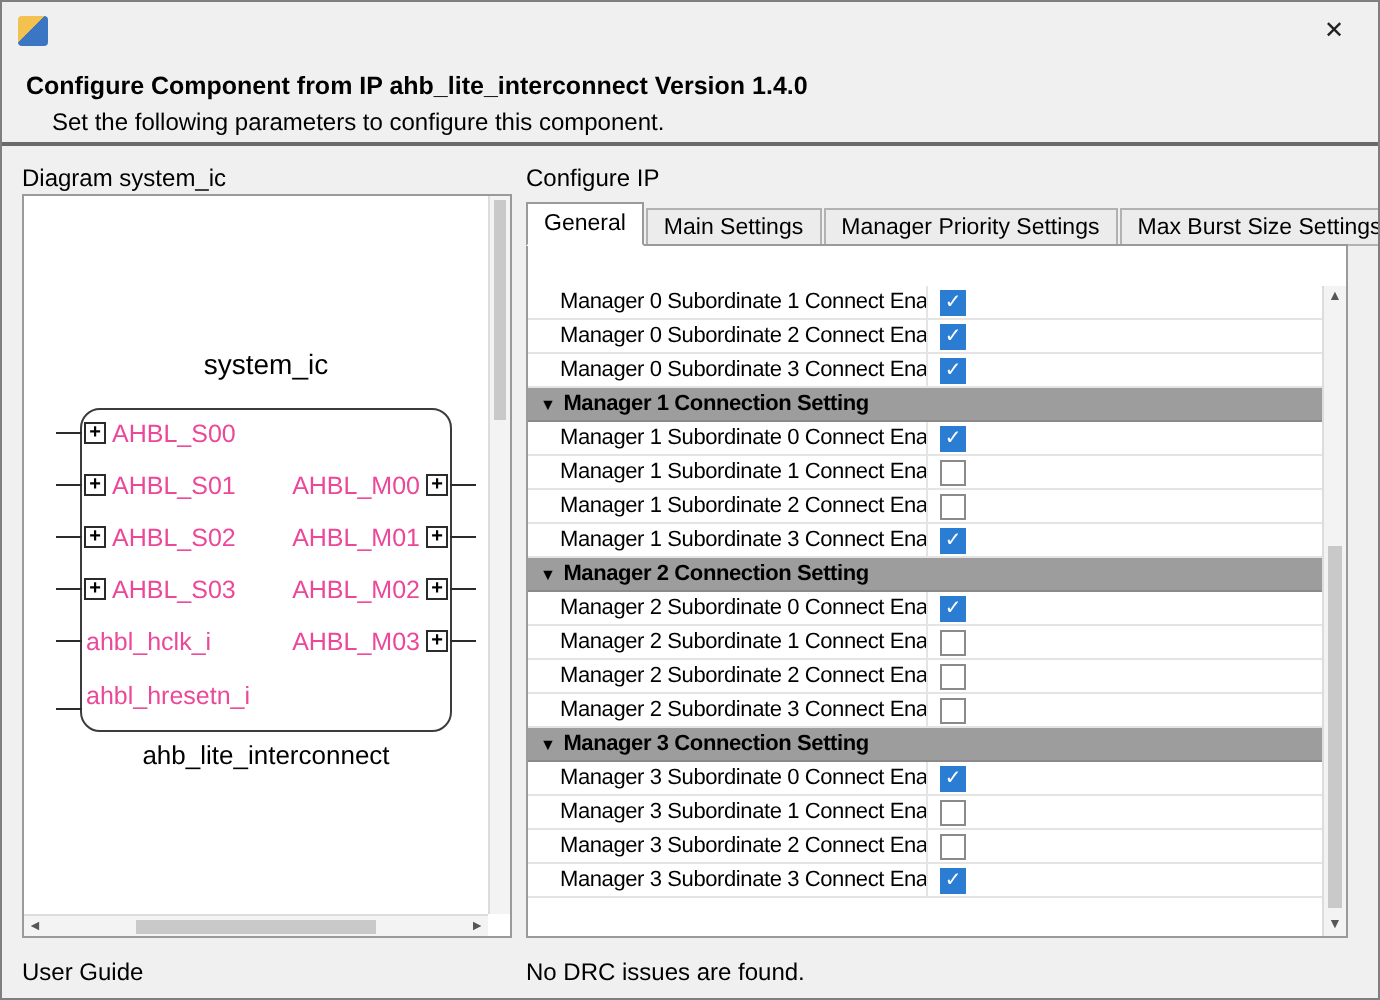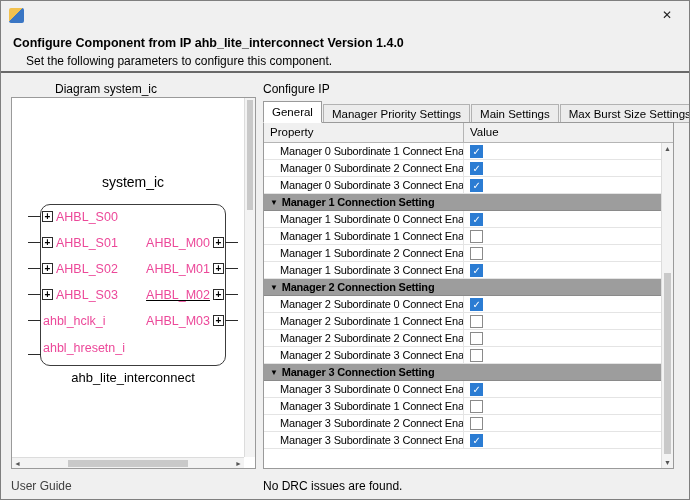--- a/index.html
+++ b/index.html
@@ -15,21 +15,21 @@
     background:linear-gradient(135deg,#f2c14e 0 45%, #3a76c4 45% 100%); }
   .win-title{ font-size:12px; }
   .close-btn{ position:absolute; right:0; top:0; width:44px; height:27px;
     display:flex; align-items:center; justify-content:center; font-size:12px; color:#222; cursor:default;}
   
   .hdr-title{ position:absolute; left:12px; top:35px; font-size:12.5px; font-weight:bold; }
   .hdr-sub{ position:absolute; left:25px; top:53px; font-size:12px; }
   .divider{ position:absolute; left:0; right:0; top:70px; height:2px; background:#696969; }
   
   .panel-label{ position:absolute; top:81px; font-size:12px; }
-  .lbl-diagram{ left:10px;margin-left:44px; } .lbl-configure{ left:262px; }
+  .lbl-diagram{ left:10px; } .lbl-configure{ left:262px; }
   
   .diagram-box{ position:absolute; left:10px; top:96px; width:245px; height:372px;
     background:#fff; border:1px solid #9a9a9a; }
   .instance-name{ position:absolute; left:28px; width:186px; top:76px;
     text-align:center; font-size:14px; }
   .block{ position:absolute; left:28px; top:106px; width:186px; height:162px;
     border:1px solid #3c3c3c; border-radius:10px; background:#fff; }
   .block-caption{ position:absolute; left:14px; width:214px; top:272px;
     text-align:center; font-size:13px; }
   .port-row{ position:absolute; height:17px; display:flex; align-items:center; }
@@ -71,21 +71,21 @@
   .checkbox.checked{ background:#2b7cd3; border-color:#2b7cd3; }
   .section-row{ background:#9d9d9d; border-bottom:1px solid #8a8a8a; font-weight:bold;
     padding-left:4px; }
   .tri{ font-size:8px; margin:0 4px 0 2px; }
   .t-scroll{ position:absolute; top:20px; right:0; bottom:0; width:12px;
     background:#f3f3f3; border-left:1px solid #dcdcdc; font-size:7px; color:#555; text-align:center; }
   .t-up{ position:absolute; top:2px; left:0; right:0; }
   .t-down{ position:absolute; bottom:2px; left:0; right:0; }
   .t-thumb{ position:absolute; left:2px; right:2px; top:40%; bottom:14px; background:#c9c9c9; }
   
-  .user-guide{ position:absolute; left:10px; top:478px; font-size:12px; color:#404040; cursor:pointer; }
+  .user-guide{ position:absolute; left:10px; top:478px; font-size:12px; color:#000000; cursor:pointer; }
   .status-text{ position:absolute; left:262px; top:478px; font-size:12px; }
 </style>
 </head>
 <body>
 
 <div class="window">
 
   <div class="titlebar">
     <span class="app-icon"></span>
   </div>
@@ -133,21 +133,21 @@
           <div class="port-row right" style="top: 29px;">
             <span class="port-label">AHBL_M00</span>
             <span class="plusbox">+</span>
             <span class="stub"></span>
           </div>
           <div class="port-row right" style="top: 55px;">
             <span class="port-label">AHBL_M01</span>
             <span class="plusbox">+</span>
             <span class="stub"></span>
           </div>
-          <div class="port-row right" style="top: 81px; text-decoration: underline;">
+          <div class="port-row right" style="top: 81px;">
             <span class="port-label">AHBL_M02</span>
             <span class="plusbox">+</span>
             <span class="stub"></span>
           </div>
           <div class="port-row right" style="top: 107px;">
             <span class="port-label">AHBL_M03</span>
             <span class="plusbox">+</span>
             <span class="stub"></span>
           </div>
         </div>
@@ -159,30 +159,26 @@
     <div class="dh-scroll">
       <span>◄</span>
       <span class="dh-thumb"></span>
       <span>►</span>
     </div>
   </div>
 
   <div class="panel-label lbl-configure">Configure IP</div>
   <div class="tabs" id="tabs">
       <div class="tab selected">General</div>
+      <div class="tab">Main Settings</div>
       <div class="tab">Manager Priority Settings</div>
-      <div class="tab">Main Settings</div>
       <div class="tab">Max Burst Size Settings</div>
     </div>
 
   <div class="table">
-    <div class="thead">
-      <div class="th-prop">Property</div>
-      <div class="th-val">Value</div>
-    </div>
     <div class="tbody" id="tbody">
         <div class="trow prop-row">
           <div class="cell-prop">Manager 0 Subordinate 1 Connect Enable</div>
           <div class="cell-val">
             <span class="checkbox checked">✓</span>
           </div>
         </div>
         <div class="trow prop-row">
           <div class="cell-prop">Manager 0 Subordinate 2 Connect Enable</div>
           <div class="cell-val">

